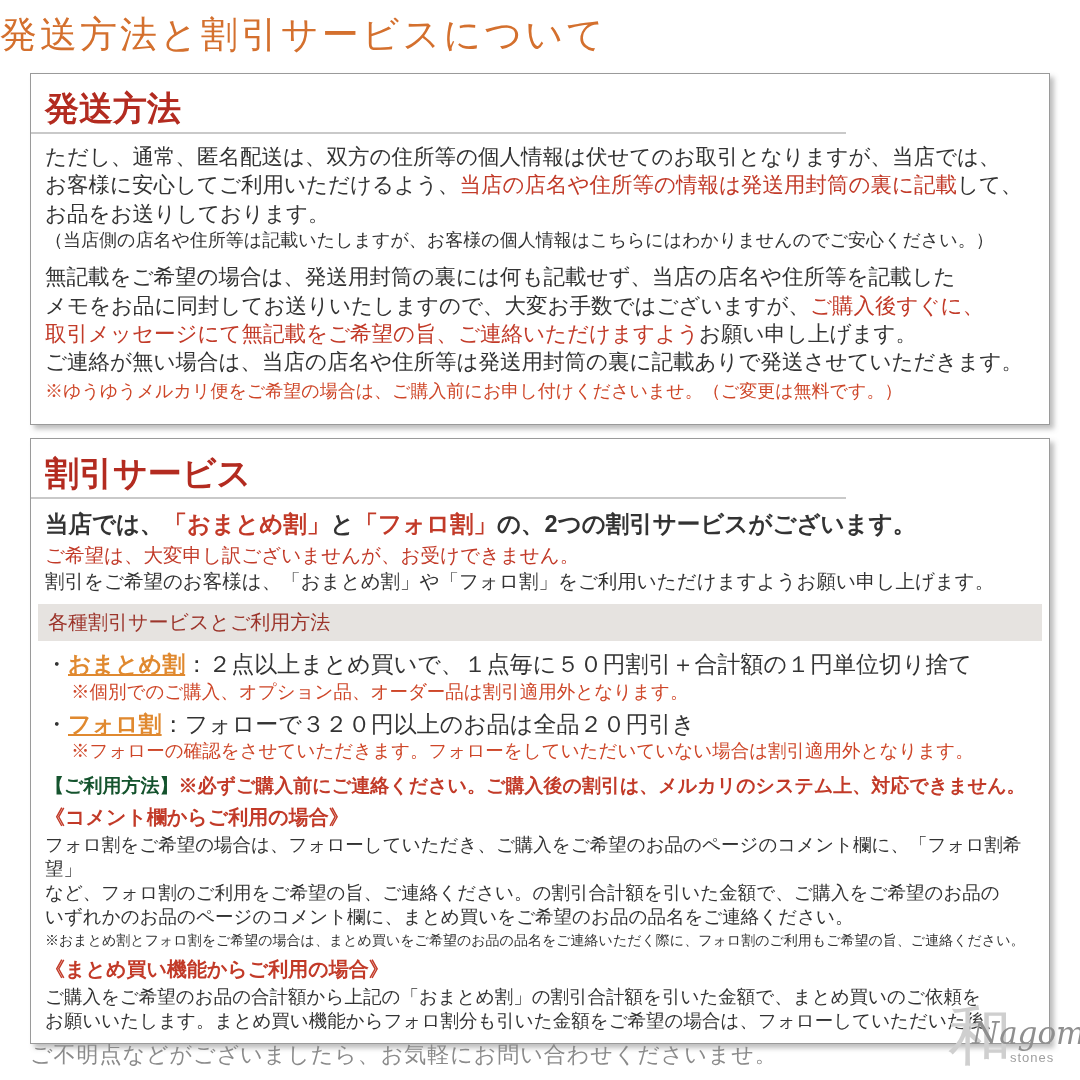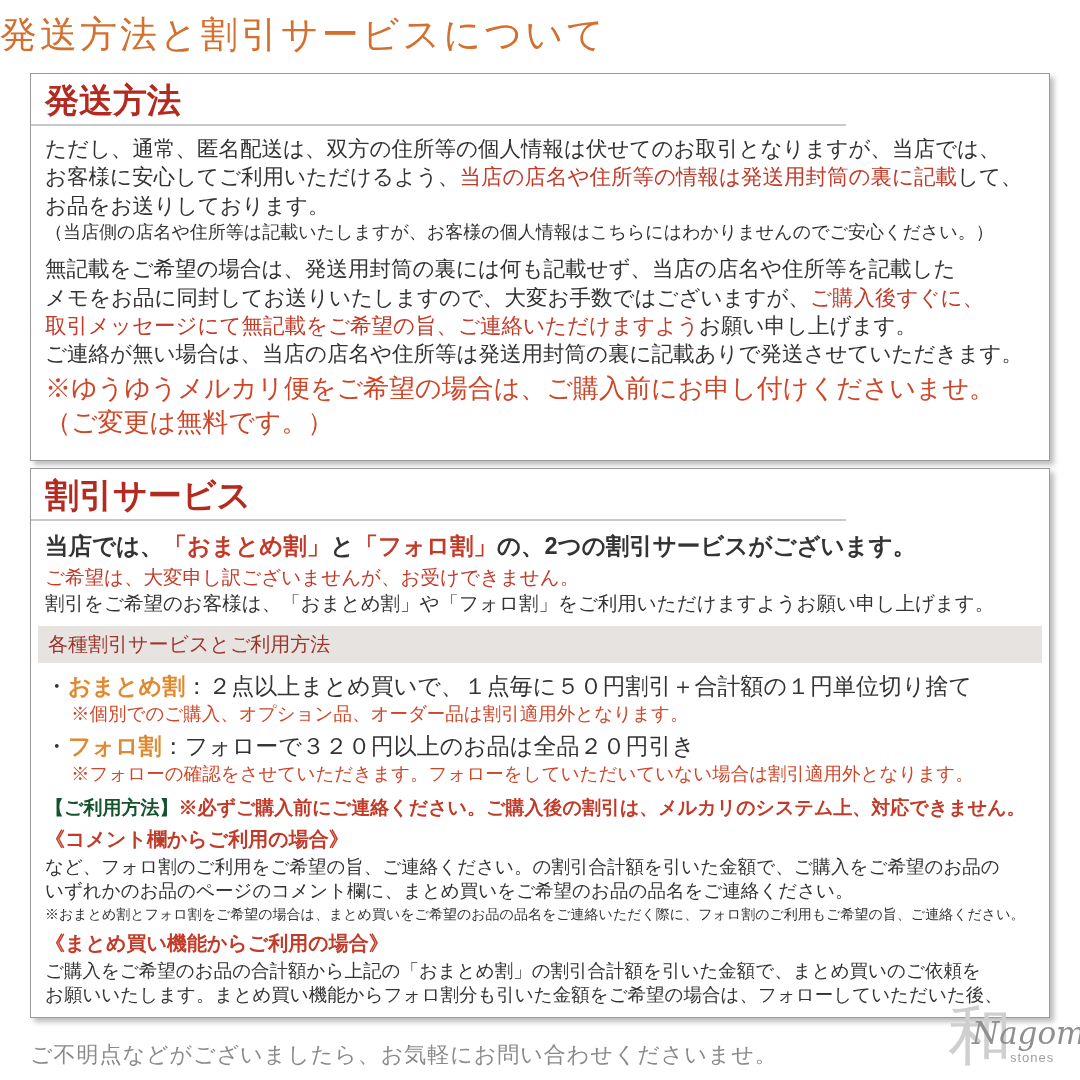--- a/index.html
+++ b/index.html
@@ -22,46 +22,46 @@
     font-family:"Liberation Sans",sans-serif;color:var(--body);
   }
   .page-title{
     font-family:"DejaVu Serif",serif;
     font-size:37px;color:var(--title-orange);
     letter-spacing:3px;
     margin:10px 0 13px;
     font-weight:500;
   }
   .section-box{
-    margin:0 30px 7px;
+    margin:0 30px 13px;
     border:1px solid var(--border-gray);
     box-shadow:4px 4px 5px rgba(110,110,110,0.45);
     background:#fff;
-    padding:4px 14px 10px;
+    padding:12px 14px 10px;
   }
   .section-header{
     font-size:34px;font-weight:bold;color:var(--header-red);
     margin:2px 0 3px;line-height:1.2;
   }
   .header-rule{
     border:none;height:2px;background:var(--rule-gray);
     width:815px;margin:0 0 9px -14px;
   }
   
   .seg-r{color:var(--red);}
   .seg-rb{color:var(--red);font-weight:bold;}
   .seg-nr{color:var(--note-red);}
-  .seg-o{color:var(--orange);font-weight:bold;}
+  .seg-o{color:var(--orange);font-weight:bold;text-decoration:underline;}
   .seg-b{font-weight:bold;color:#14532d;}
   
   .lead-line{font-size:23.5px;font-weight:600;margin:4px 0 12px;}
   .para{margin:0 0 11px;}
   .body-line{font-size:21.5px;line-height:1.32;}
   .body-small{font-size:18px;line-height:1.35;}
-  .note-line{font-size:26px;line-height:1.3;margin-top:3px;}
+  .note-line{font-size:18px;line-height:1.3;margin-top:3px;}
   
   .intro-line{font-size:23.5px;font-weight:600;margin:3px 0 3px;}
   .intro2-line{font-size:19.5px;line-height:1.33;}
   .banner{
     background:var(--banner-bg);color:var(--banner-text);
     font-family:"DejaVu Serif",serif;
     font-size:20px;padding:5px 10px;margin:9px -7px 9px -7px;
   }
   .bullet-line{font-family:"DejaVu Serif",serif;font-size:23px;line-height:1.25;margin:4px 0 1px;}
   .bullet-note{font-size:18.5px;line-height:1.25;margin:0 0 7px 26px;}
@@ -135,20 +135,21 @@
     </div>
     <div>
       <div class="bullet-line"><span>・</span><span class="seg-o">フォロ割</span><span>：フォローで３２０円以上のお品は全品２０円引き</span></div>
       <div class="bullet-note"><span class="seg-nr">※フォローの確認をさせていただきます。フォローをしていただいていない場合は割引適用外となります。</span></div>
     </div>
 
     <div class="usage-line"><span class="seg-b">【ご利用方法】</span><span class="seg-rb">※必ずご購入前にご連絡ください。ご購入後の割引は、メルカリのシステム上、対応できません。</span></div>
 
     <div>
       <div class="sub-head">《コメント欄からご利用の場合》</div>
+      <div class="sub-line"><span>フォロ割をご希望の場合は、フォローしていただき、ご購入をご希望のお品のページのコメント欄に、「フォロ割希望」</span></div>
       <div class="sub-line"><span>など、フォロ割のご利用をご希望の旨、ご連絡ください。の割引合計額を引いた金額で、ご購入をご希望のお品の</span></div>
       <div class="sub-line"><span>いずれかのお品のページのコメント欄に、まとめ買いをご希望のお品の品名をご連絡ください。</span></div>
       <div class="sub-note"><span>※おまとめ割とフォロ割をご希望の場合は、まとめ買いをご希望のお品の品名をご連絡いただく際に、フォロ割のご利用もご希望の旨、ご連絡ください。</span></div>
     </div>
 
     <div>
       <div class="sub-head">《まとめ買い機能からご利用の場合》</div>
       <div class="sub-line"><span>ご購入をご希望のお品の合計額から上記の「おまとめ割」の割引合計額を引いた金額で、まとめ買いのご依頼を</span></div>
       <div class="sub-line"><span>お願いいたします。まとめ買い機能からフォロ割分も引いた金額をご希望の場合は、フォローしていただいた後、</span></div>
 

